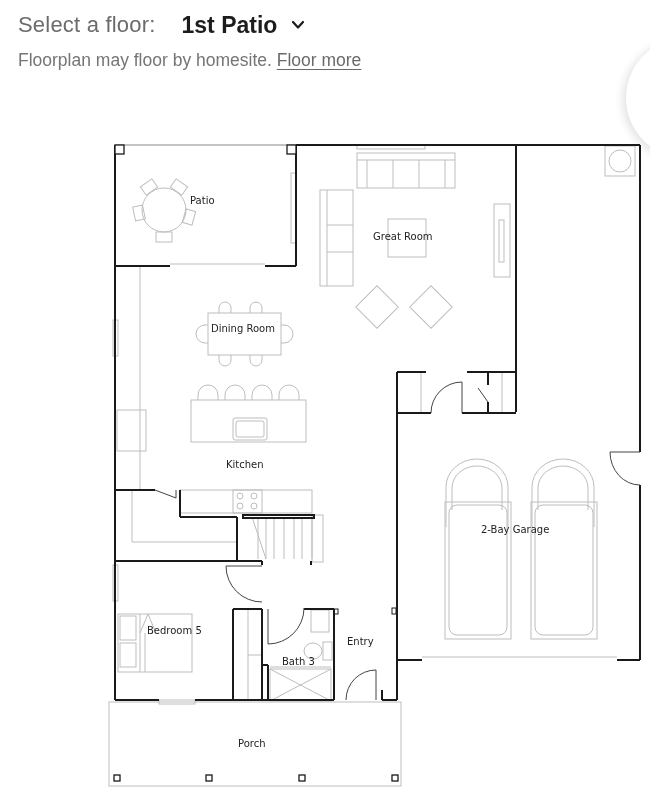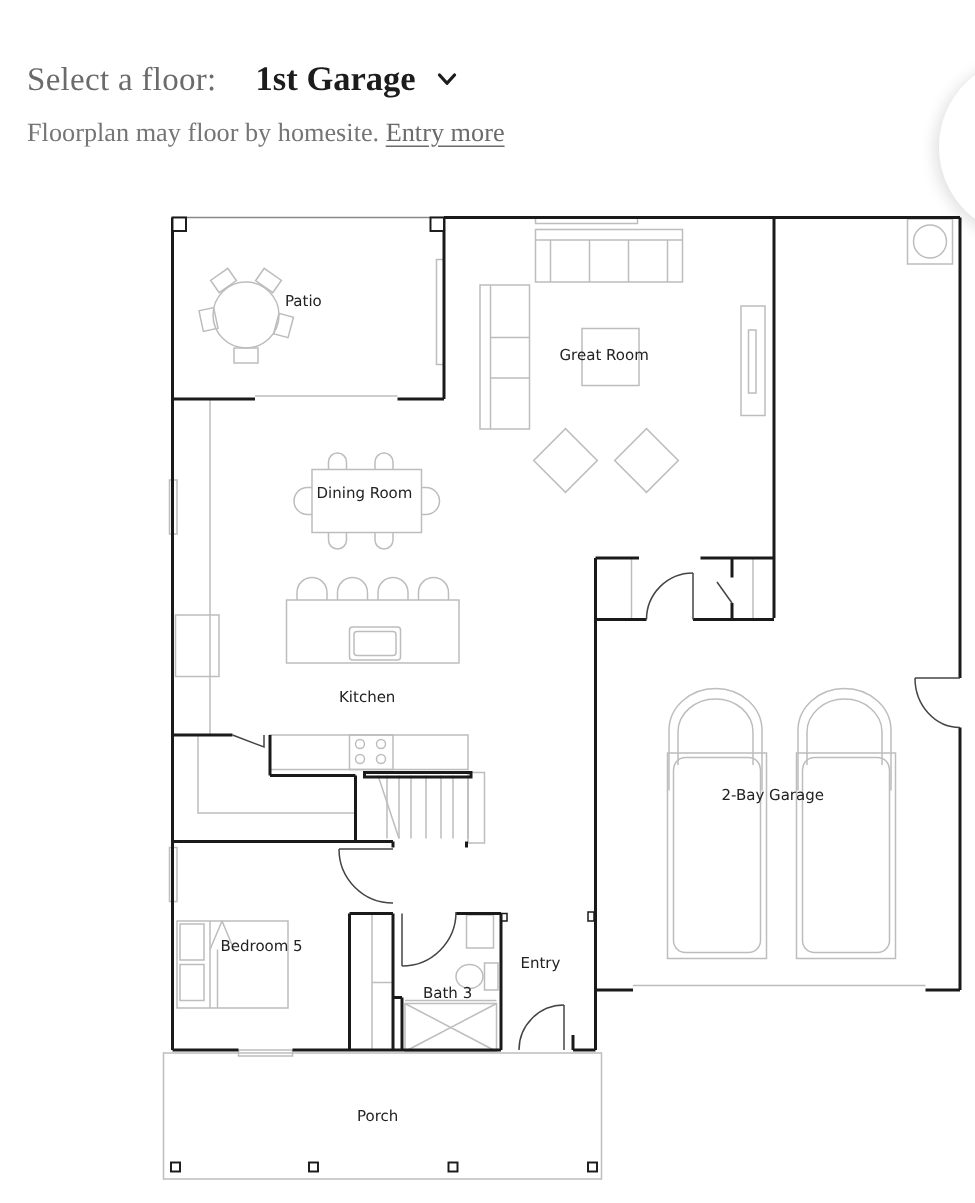--- a/index.html
+++ b/index.html
@@ -1,20 +1,20 @@
 <!DOCTYPE html>
 <html><head>
   <meta charset="utf-8">
   <style>
     html, body { margin: 0; padding: 0; }
     body {
       width: 650px; height: 802px; overflow: hidden; background: #ffffff;
       position: relative; font-family: "Liberation Sans", "DejaVu Sans", sans-serif;
     }
-    .header { position: absolute; left: 18px; top: 36px; right: 0; font-family: Liberation Serif, serif; }
+    .header { position: absolute; left: 18px; top: 8px; right: 0; }
     .floor-row { display: flex; align-items: center; height: 34px; }
     .floor-label { font-size: 22px; color: #6b6b6b; letter-spacing: 0.2px; }
     .floor-select { display: flex; align-items: center; margin-left: 26px; cursor: pointer; }
     .floor-value { font-size: 23px; font-weight: bold; color: #1c1c1c; }
     .chevron { margin-left: 14px; width: 14px; height: 14px; display: inline-block; }
     .disclaimer { font-size: 17.5px; color: #757575; margin-top: 8px; }
     .learn-more { color: #6a6a6a; text-decoration: underline; text-underline-offset: 3px; cursor: pointer; }
     .side-circle {
       position: absolute; left: 626px; top: 38px; width: 120px; height: 120px; border-radius: 50%;
       background: #ffffff; box-shadow: -3px 2px 10px rgba(0,0,0,0.12);
@@ -23,31 +23,31 @@
     .plan svg { display: block; }
     .room-label { font-family: "DejaVu Sans", sans-serif; font-size: 10px; fill: #222; }
   </style>
 </head>
 <body>
 
 <div class="header">
   <div class="floor-row">
     <span class="floor-label">Select a floor:</span>
     <div class="floor-select">
-      <span class="floor-value">1st Garage</span>
+      <span class="floor-value">1st Patio</span>
       <span class="chevron">
         <svg width="14" height="14" viewBox="0 0 14 14">
             <polyline points="2,4 7,9.5 12,4" fill="none" stroke="#1c1c1c" stroke-width="2.2" stroke-linecap="round" stroke-linejoin="round"></polyline>
           </svg>
       </span>
     </div>
   </div>
   <div class="disclaimer">
     <span>Floorplan may floor by homesite.</span>
-    <span class="learn-more">Entry more</span>
+    <span class="learn-more">Floor more</span>
   </div>
 </div>
 
 <div class="side-circle"></div>
 
 <div class="plan">
   <svg width="650" height="802" viewBox="0 0 650 802">
 
     <g stroke="#bdbdbd" stroke-width="1" fill="none">
 

